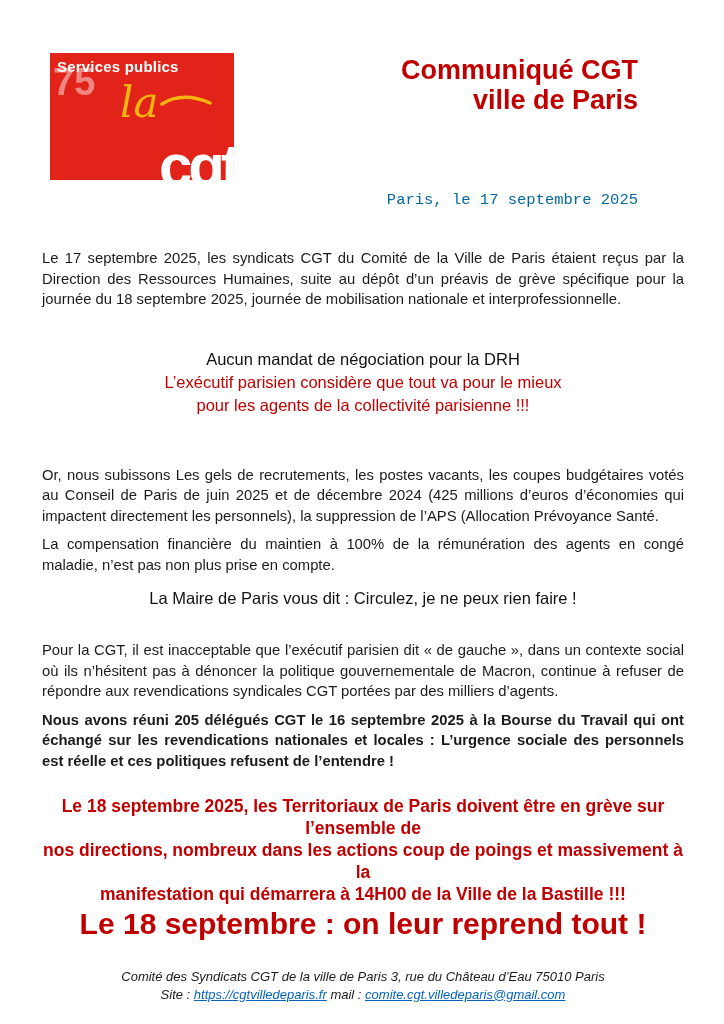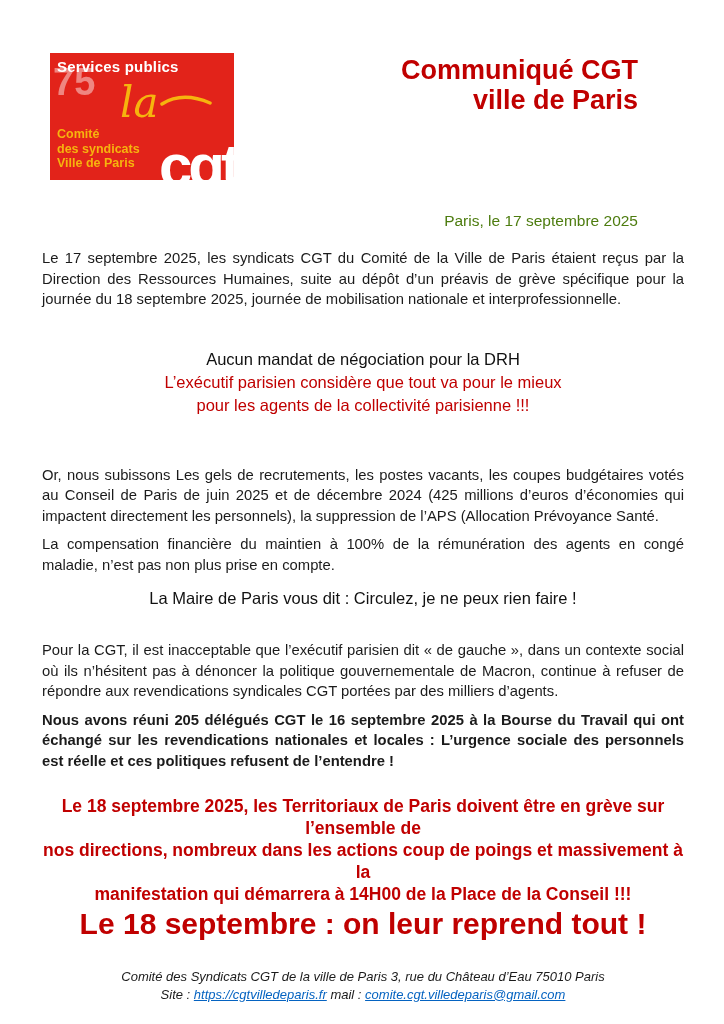--- a/index.html
+++ b/index.html
@@ -41,22 +41,22 @@
     color:#f6b40e;font-weight:700;font-size:12.5px;line-height:1.18;
   }
 
   
   .title{
     position:absolute;top:55px;right:86px;
     text-align:right;color:#c00000;
     font-weight:700;font-size:27px;line-height:30px;
   }
   .dateline{
-    position:absolute;top:212px;right:86px;
-    font-size:15.5px;color:#4d7c0f;
+    position:absolute;top:191px;right:86px;
+    font-size:15.5px;color:#0369a1;font-family:Liberation Mono, monospace;
   }
 
   
   .content{
     position:absolute;top:248px;left:42px;right:40px;
   }
   .para{
     margin:0;text-align:justify;
     font-size:14.8px;line-height:20.5px;color:#1b1b1b;
   }
@@ -92,25 +92,20 @@
 <div class="page">
 
   <div class="logo">
     <div class="logo-75">75</div>
     <div class="logo-services">Services publics</div>
     <svg class="logo-la" viewBox="0 0 94 42">
       <text x="2" y="34" font-family="DejaVu Serif, serif" font-style="italic" font-size="42" fill="#f6b40e">la</text>
       <path d="M44 21 C 60 11, 78 14, 92 20" stroke="#f6b40e" stroke-width="3.5" fill="none" stroke-linecap="round"></path>
     </svg>
     <div class="logo-cgt">cgt</div>
-    <div class="logo-comite">
-      <div>Comité</div>
-      <div>des syndicats</div>
-      <div>Ville de Paris</div>
-    </div>
   </div>
 
   <div class="title">
     <div>Communiqué CGT</div>
     <div>ville de Paris</div>
   </div>
 
   <div class="dateline">Paris, le 17 septembre 2025</div>
 
   <div class="content">
@@ -127,21 +122,21 @@
     <p class="para mt-8">La compensation financière du maintien à 100% de la rémunération des agents en congé maladie, n’est pas non plus prise en compte.</p>
 
     <p class="center-h mt-8" style="margin-top:12px;">La Maire de Paris vous dit : Circulez, je ne peux rien faire !</p>
 
     <p class="para p4-space">Pour la CGT, il est inacceptable que l’exécutif parisien dit « de gauche », dans un contexte social où ils n’hésitent pas à dénoncer la politique gouvernementale de Macron, continue à refuser de répondre aux revendications syndicales CGT portées par des milliers d’agents.</p>
     <p class="para para-bold mt-8">Nous avons réuni 205 délégués CGT le 16 septembre 2025 à la Bourse du Travail qui ont échangé sur les revendications nationales et locales : L’urgence sociale des personnels est réelle et ces politiques refusent de l’entendre !</p>
 
     <div class="mt-24">
       <p class="call">Le 18 septembre 2025, les Territoriaux de Paris doivent être en grève sur l’ensemble de</p>
       <p class="call">nos directions, nombreux dans les actions coup de poings et massivement à la</p>
-      <p class="call">manifestation qui démarrera à 14H00 de la Place de la Conseil !!!</p>
+      <p class="call">manifestation qui démarrera à 14H00 de la Ville de la Bastille !!!</p>
     </div>
 
     <p class="headline">Le 18 septembre : on leur reprend tout !</p>
 
     <div class="footer">
       <div>Comité des Syndicats CGT de la ville de Paris 3, rue du Château d’Eau 75010 Paris</div>
       <div>
         <span>Site : </span><a href="#">https://cgtvilledeparis.fr</a><span> mail : </span><a href="#">comite.cgt.villedeparis@gmail.com</a>
       </div>
     </div>

